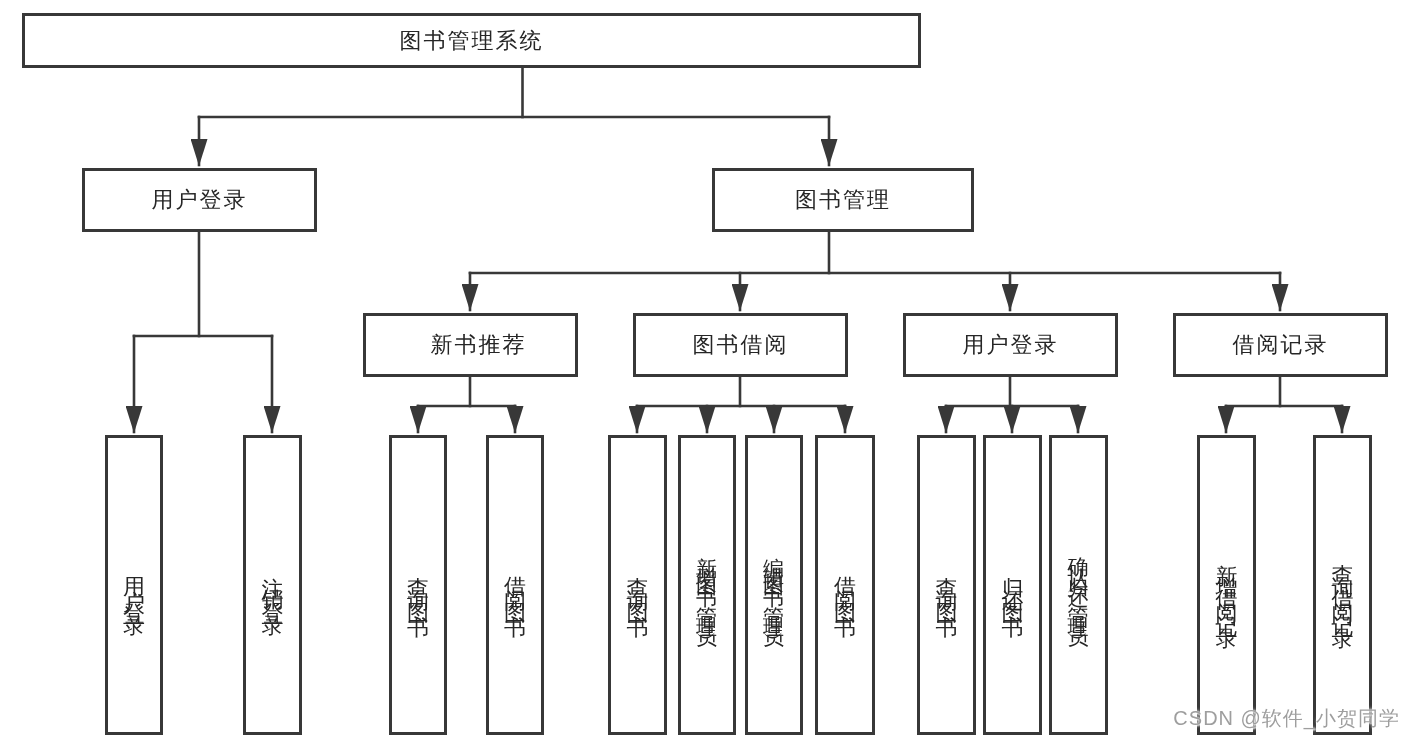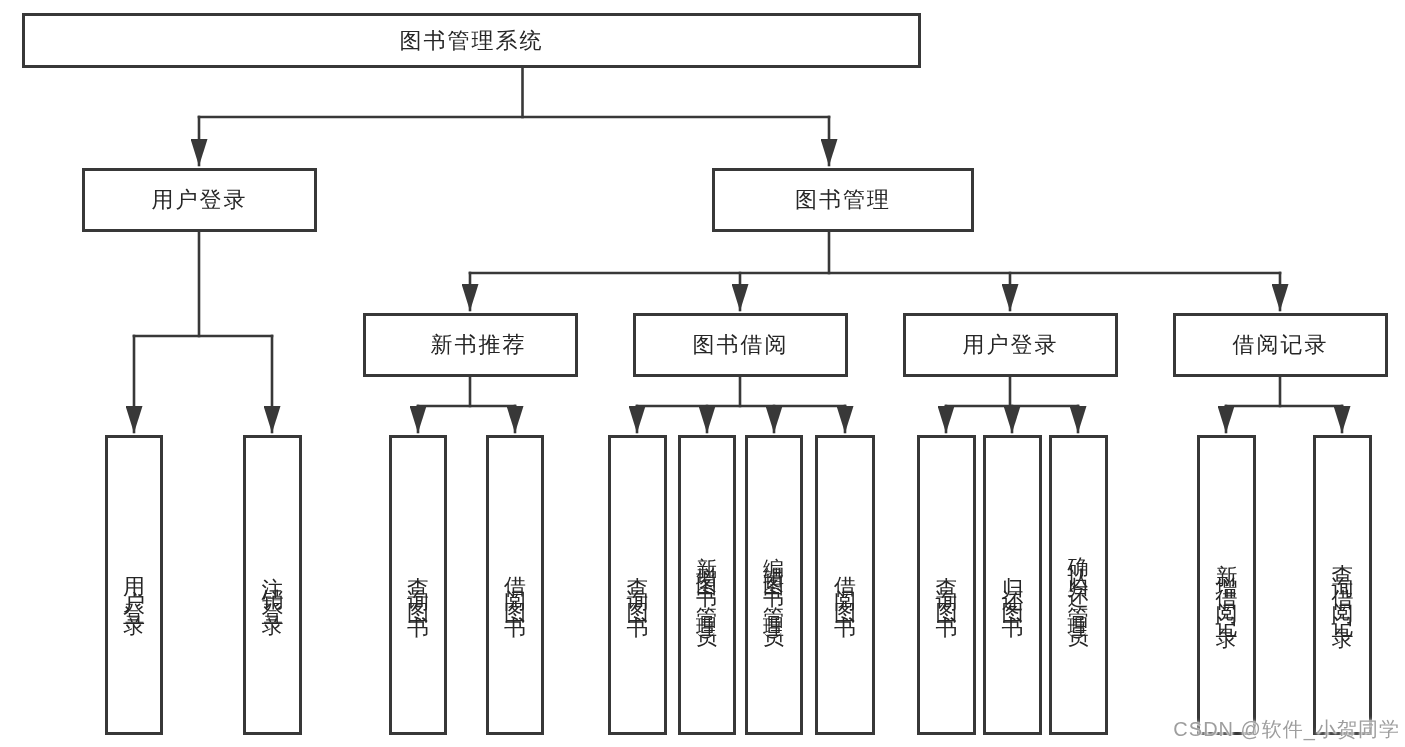--- a/index.html
+++ b/index.html
@@ -48,21 +48,21 @@
     letter-spacing: 13px;
     line-height: 1;
   }
   .leaf.long {
     font-size: 21px;
     letter-spacing: 10px;
   }
   .watermark {
     position: absolute;
     right: 5px;
-    bottom: 4px;
+    bottom: 15px;
     font-size: 20px;
     letter-spacing: 1px;
     color: var(--watermark);
     text-shadow: 0 0 2px #fff, 0 0 4px #fff, 1px 1px 2px #fff;
     z-index: 5;
     white-space: nowrap;
   }
 </style>
 </head>
 <body>

